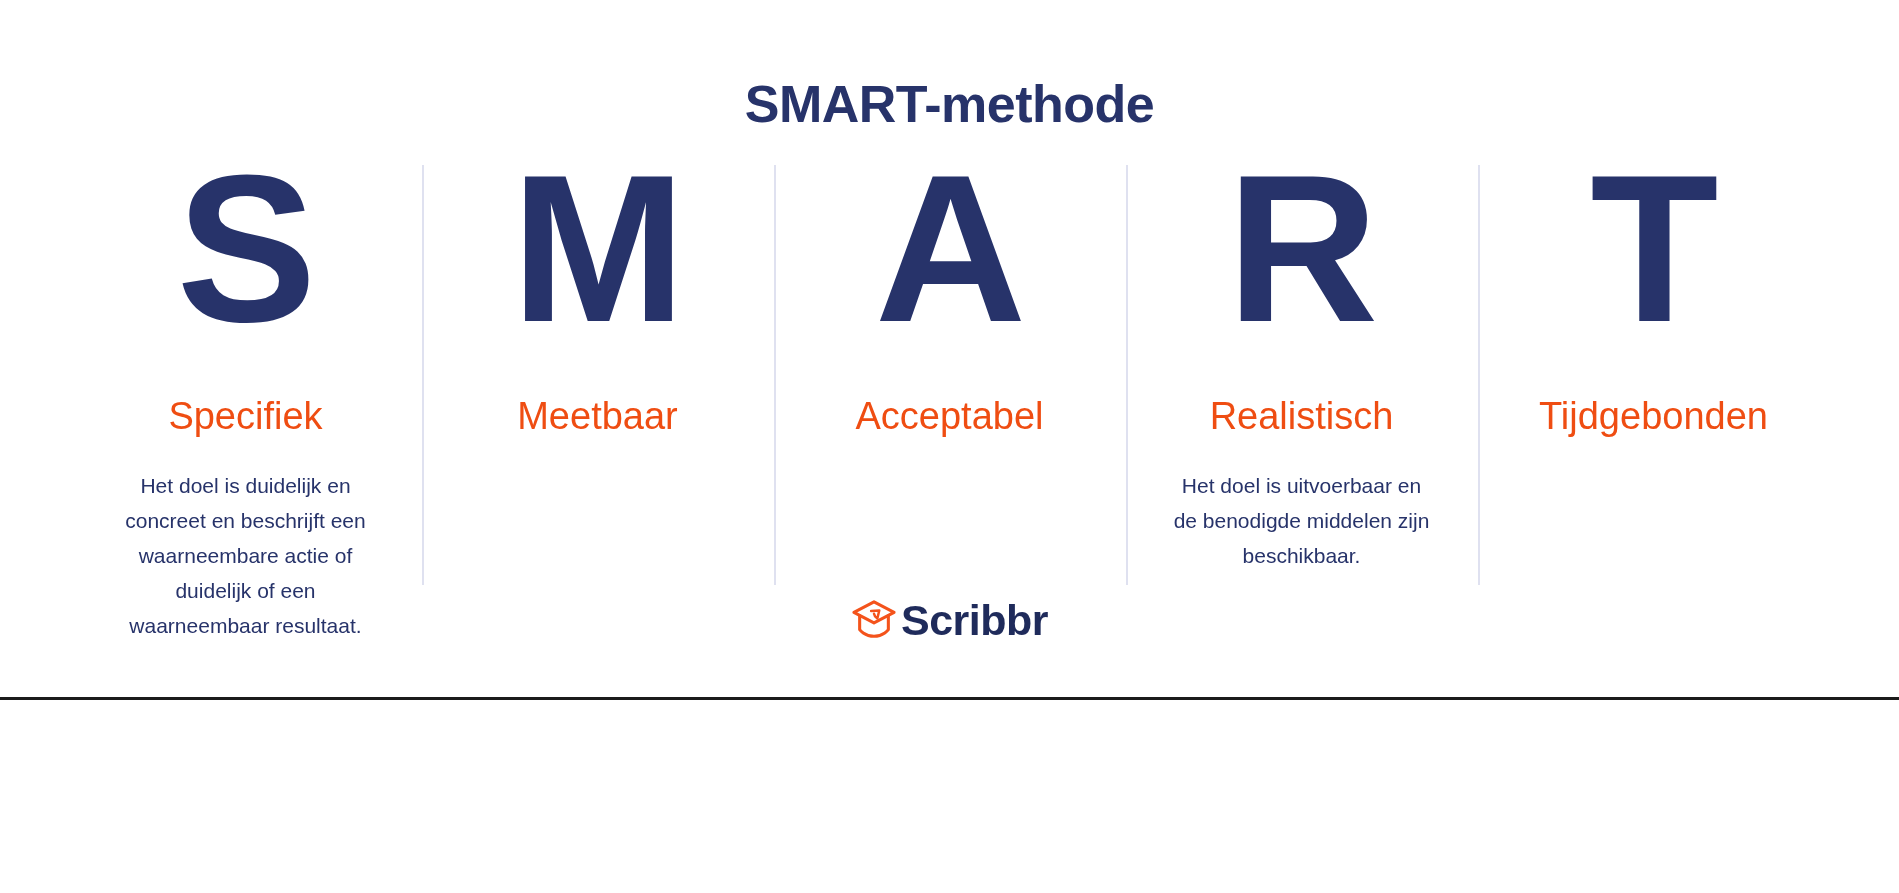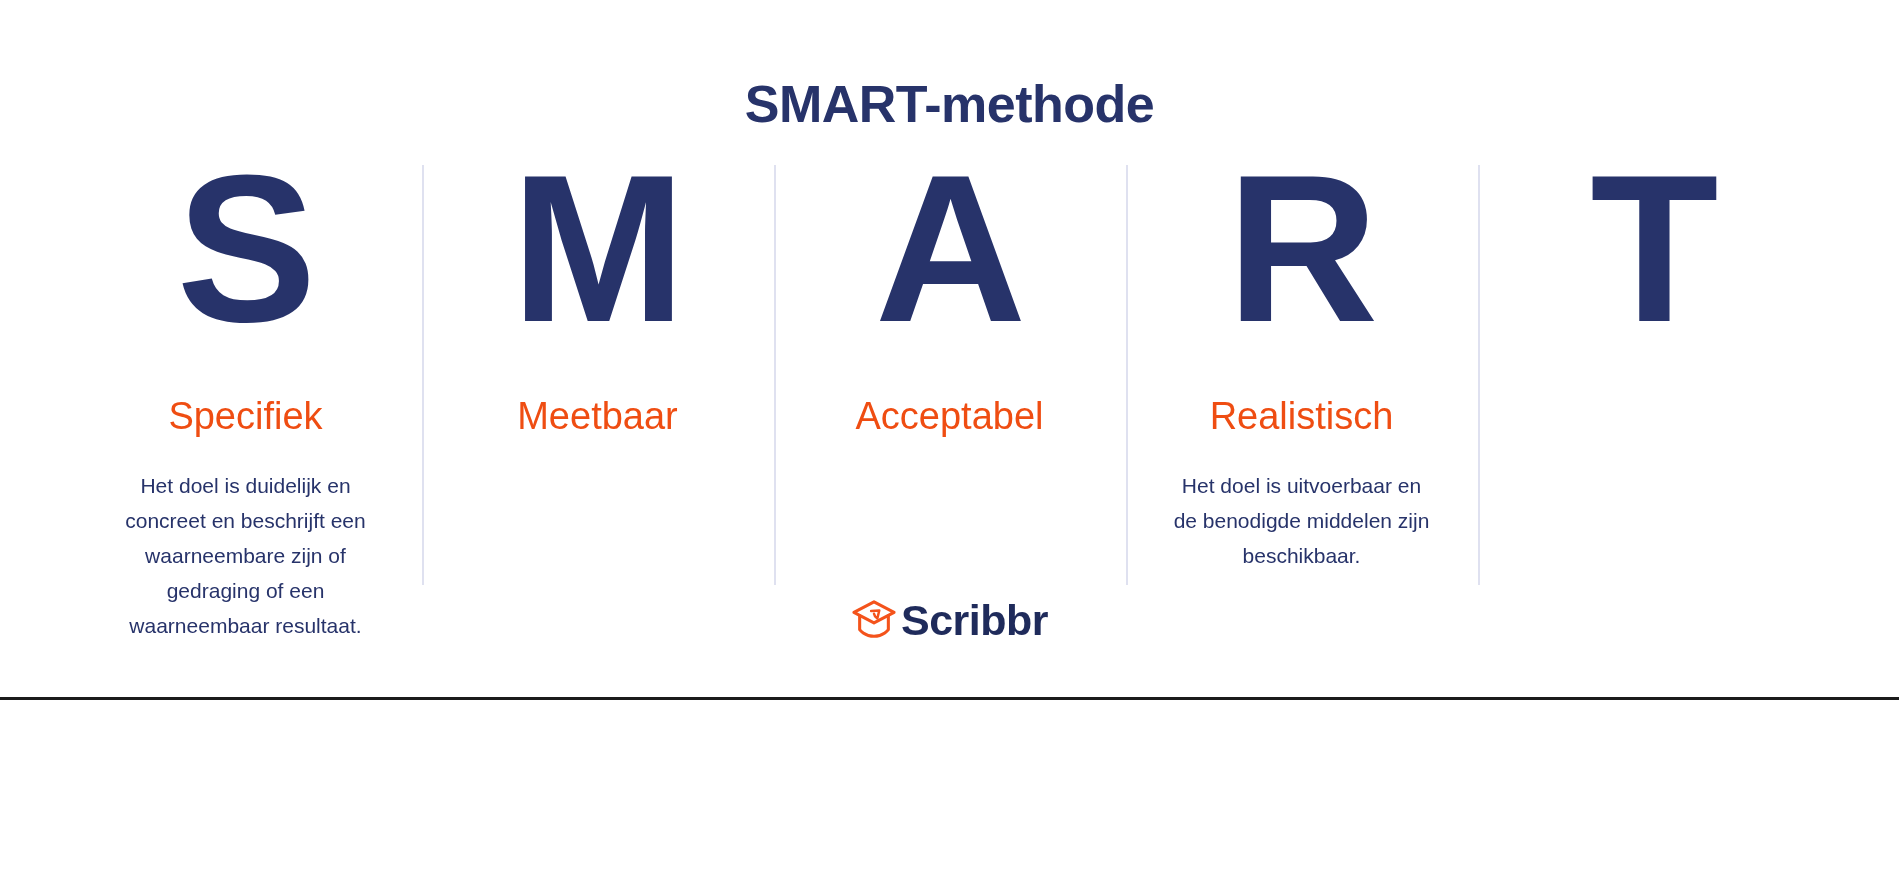--- a/index.html
+++ b/index.html
@@ -127,41 +127,42 @@
 
 <div class="infographic">
 
   <h1 class="title">SMART-methode</h1>
 
   <div class="columns">
 
     <div class="column">
       <div class="big-letter">S</div>
       <div class="heading">Specifiek</div>
-      <div class="desc">Het doel is duidelijk en concreet en beschrijft een waarneembare zijn of  gedraging of een waarneembaar resultaat.</div>
+      <div class="desc">Het doel is duidelijk en concreet en beschrijft een waarneembare actie of  duidelijk of een waarneembaar resultaat.</div>
     </div>
 
     <div class="column">
       <div class="big-letter">M</div>
       <div class="heading">Meetbaar</div>
     </div>
 
     <div class="column">
       <div class="big-letter">A</div>
       <div class="heading">Acceptabel</div>
     </div>
 
     <div class="column">
       <div class="big-letter">R</div>
       <div class="heading">Realistisch</div>
       <div class="desc">Het doel is uitvoerbaar en de benodigde middelen zijn beschikbaar.</div>
     </div>
 
     <div class="column">
       <div class="big-letter">T</div>
+      <div class="heading">Tijdgebonden</div>
     </div>
 
   </div>
 
   <div class="footer">
     <span class="logo-icon-wrap">
       <svg class="logo-icon" viewBox="0 0 48 46" fill="none" xmlns="http://www.w3.org/2000/svg">
         <path d="M24 4 L45 15 L24 26 L3 15 Z" stroke="#f4531b" stroke-width="3.2" stroke-linejoin="round" fill="none"></path>
         <path d="M9 18.5 L9 33 C9 33 14 40 24 40 C34 40 39 33 39 33 L39 18.5" stroke="#f4531b" stroke-width="3.2" stroke-linejoin="round" stroke-linecap="round" fill="none"></path>
         <path d="M21 13.5 L29.5 13 L27.5 21.5 C27.5 21.5 24.5 19.5 24 16.5" stroke="#f4531b" stroke-width="2.6" stroke-linejoin="round" stroke-linecap="round" fill="none"></path>

